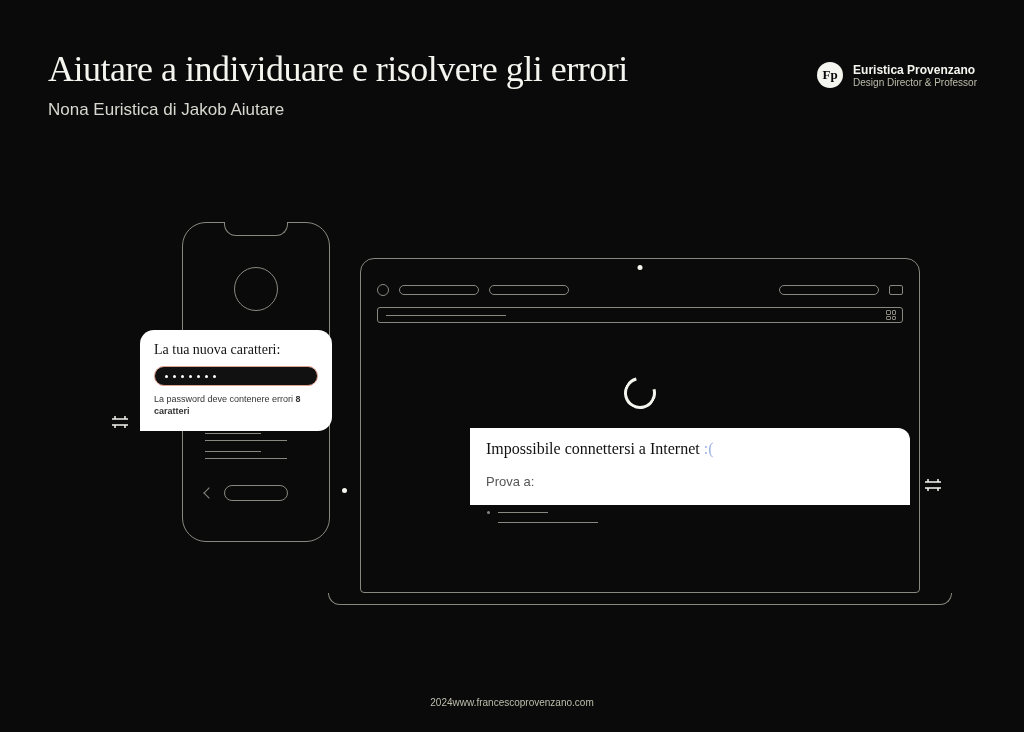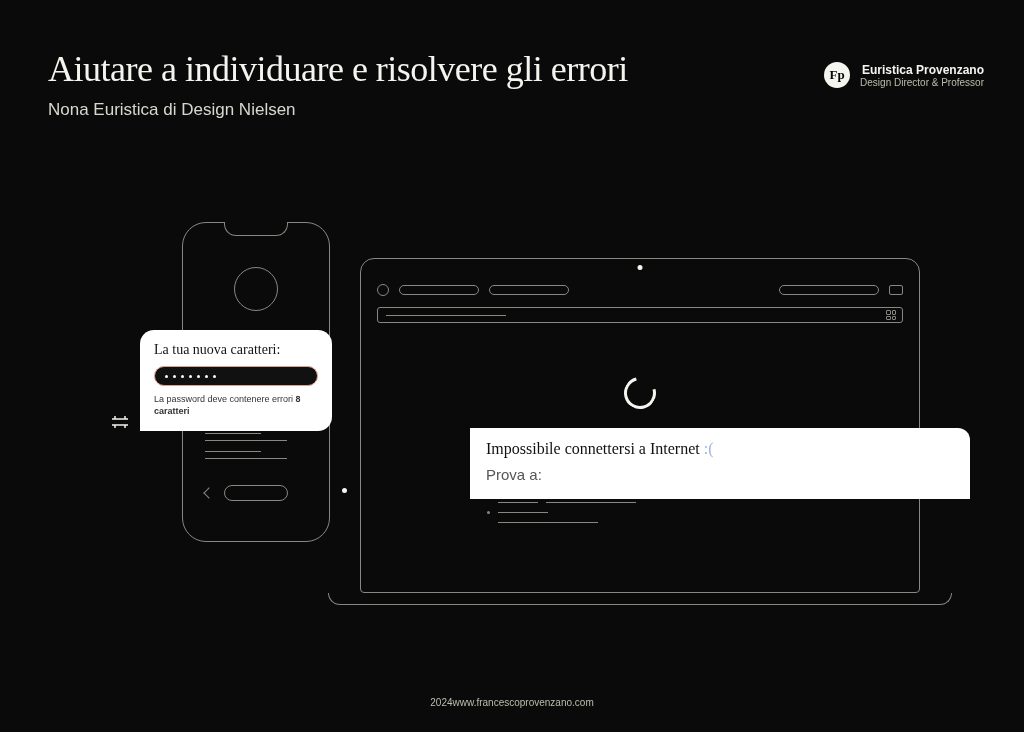--- a/index.html
+++ b/index.html
@@ -9,21 +9,21 @@
   height: 732px;
   position: relative;
   font-family: -apple-system, BlinkMacSystemFont, "Segoe UI", sans-serif;
   color: #f5f5f0;
   overflow: hidden;
 }
 .header {
   position: absolute;
   top: 48px;
   left: 48px;
-  right: 40px;
+  right: 47px;
   display: flex;
   justify-content: space-between;
   align-items: flex-start;
   gap: 8px;
 }
 .title-block { max-width: 700px; }
 .title {
   font-family: Georgia, "Times New Roman", serif;
   font-size: 36px;
   font-weight: 400;
@@ -34,21 +34,20 @@
   font-size: 17px;
   font-weight: 300;
   margin-top: 10px;
   color: #d8d8d0;
 }
 .author-block {
   display: flex;
   align-items: center;
   gap: 10px;
   margin-top: 14px;
-  text-align: right;
 }
 .author-logo {
   width: 26px;
   height: 26px;
   border-radius: 50%;
   background: #f5f5f0;
   color: #0a0a0a;
   display: flex;
   align-items: center;
   justify-content: center;
@@ -231,36 +230,36 @@
   width: 32px; height: 32px;
   border: 3px solid #f5f5f0;
   border-top-color: transparent;
   border-radius: 50%;
   transform: translateX(-50%) rotate(30deg);
 }
 
 .net-card {
   position: absolute;
   left: 470px; top: 428px;
-  width: 500px;
+  width: 440px;
   background: #fff;
   color: #111;
   border-radius: 0 12px 0 0;
   padding: 12px 16px 16px;
   z-index: 5;
 }
 .net-title {
   font-family: Georgia, serif;
   font-size: 16px;
 }
 .net-title .sad { color: #9db3e0; }
 .net-sub {
-  font-size: 15px;
+  font-size: 13px;
   color: #555;
-  margin-top: 8px;
+  margin-top: 16px;
 }
 .highlight-right {
   position: absolute;
   left: 925px; top: 478px;
   color: #f5f5f0;
   font-size: 14px;
 }
 
 .laptop-lines {
   position: absolute;
@@ -278,21 +277,21 @@
   font-size: 10px;
   color: #bdbdad;
 }
 </style>
 </head>
 <body>
 
 <div class="header">
   <div class="title-block">
     <h1 class="title">Aiutare a individuare e risolvere gli errori</h1>
-    <div class="subtitle">Nona Euristica di Design Nielsen</div>
+    <div class="subtitle">Nona Euristica di Jakob Aiutare</div>
   </div>
   <div class="author-block">
     <div class="author-logo">Fp</div>
     <div>
       <div class="author-name">Euristica Provenzano</div>
       <div class="author-role">Design Director &amp; Professor</div>
     </div>
   </div>
 </div>
 

